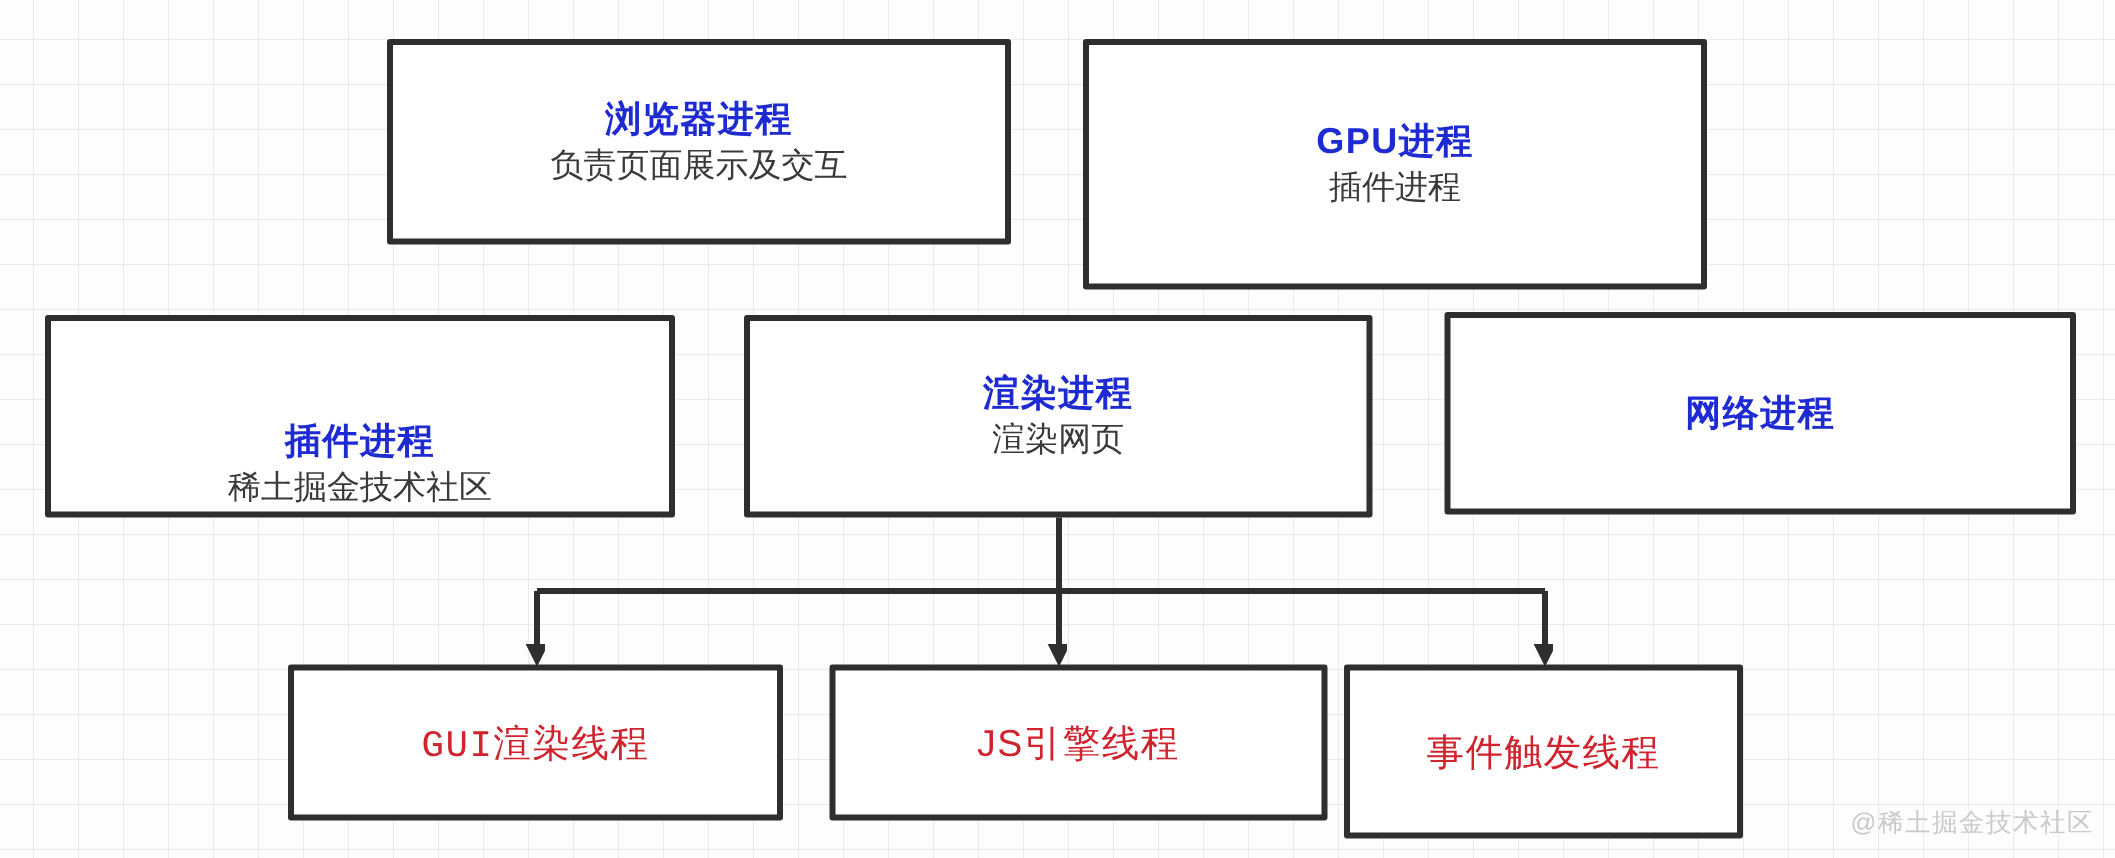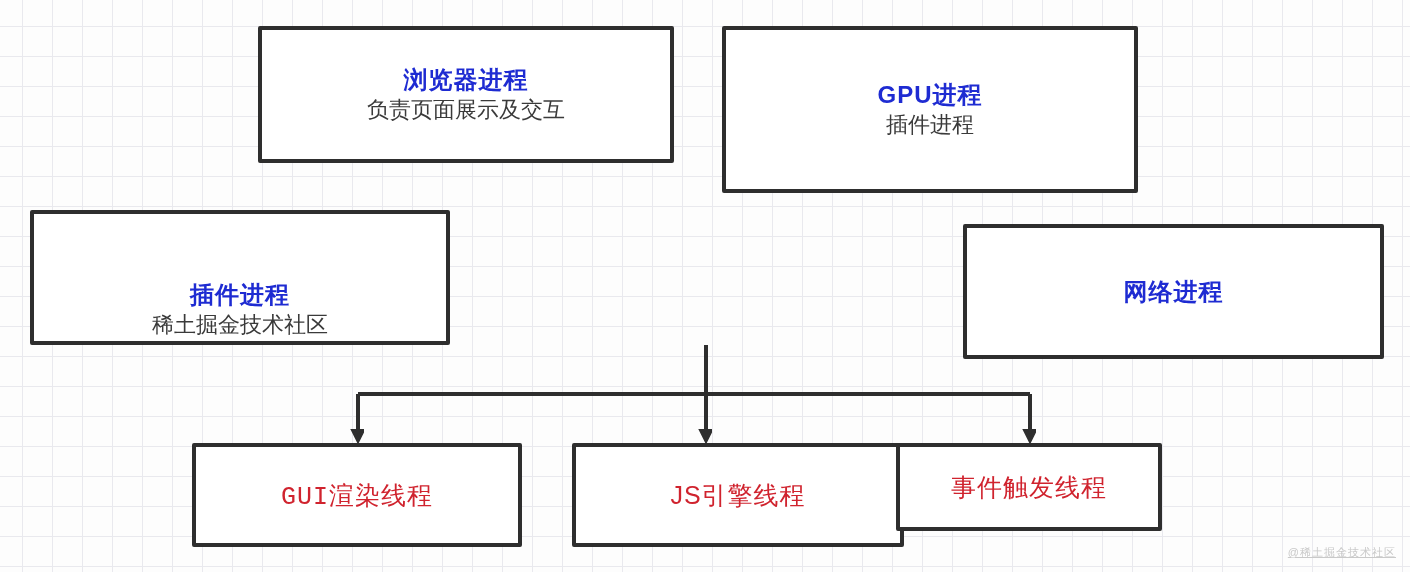--- a/index.html
+++ b/index.html
@@ -53,45 +53,44 @@
   .node.thread .label{
     color:var(--thread-label);
     font-size:25px;
     letter-spacing:1px;
   }
   
   #n-browser {left:258px; top:26px;  width:416px; height:137px;}
   #n-gpu     {left:722px; top:26px;  width:416px; height:167px;}
   #n-plugin  {left:30px;  top:210px; width:420px; height:135px;justify-content:flex-end;}
   #n-renderer{left:496px; top:210px; width:419px; height:135px;}
-  #n-network {left:963px; top:224px; width:421px; height:135px;}
+  #n-network {left:963px; top:208px; width:421px; height:135px;}
   
   #n-gui     {left:192px; top:443px; width:330px; height:104px;font-family:Liberation Mono, monospace;}
-  #n-js      {left:572px; top:443px; width:332px; height:104px;justify-content:center;}
-  #n-event   {left:896px; top:443px; width:266px; height:88px;}
+  #n-js      {left:553px; top:443px; width:332px; height:104px;justify-content:center;}
+  #n-event   {left:896px; top:443px; width:266px; height:116px;}
 
   .connectors{
     position:absolute;
     left:0;top:0;width:1410px;height:572px;
     pointer-events:none;
   }
   .connectors path{
     stroke:var(--border,#2e2e2e);
     stroke-width:4;
     fill:none;
   }
   .connectors .arrowhead-shape{fill:var(--border,#2e2e2e);}
   .watermark{
     position:absolute;
     right:14px;
     bottom:12px;
     color:var(--watermark-text);
-    font-size:11px;
+    font-size:17px;
     letter-spacing:1px;
-    text-decoration:underline;
   }
 </style>
 </head>
 <body>
 
 <div class="canvas">
 
   <svg class="connectors" viewBox="0 0 1410 572" xmlns="http://www.w3.org/2000/svg">
     <defs>
       <marker id="arrowhead" markerWidth="16" markerHeight="16" refX="1" refY="5.5" orient="auto" markerUnits="userSpaceOnUse">
@@ -112,20 +111,24 @@
   <div class="node process" id="n-gpu">
     <div class="title">GPU进程</div>
     <div class="subtitle">插件进程</div>
   </div>
 
   <div class="node process" id="n-plugin">
     <div class="title">插件进程</div>
     <div class="subtitle">稀土掘金技术社区</div>
   </div>
 
+  <div class="node process" id="n-renderer">
+    <div class="title">渲染进程</div>
+    <div class="subtitle">渲染网页</div>
+  </div>
 
   <div class="node process" id="n-network">
     <div class="title">网络进程</div>
   </div>
 
   <div class="node thread" id="n-gui">
     <div class="label">GUI渲染线程</div>
   </div>
 
   <div class="node thread" id="n-js">

